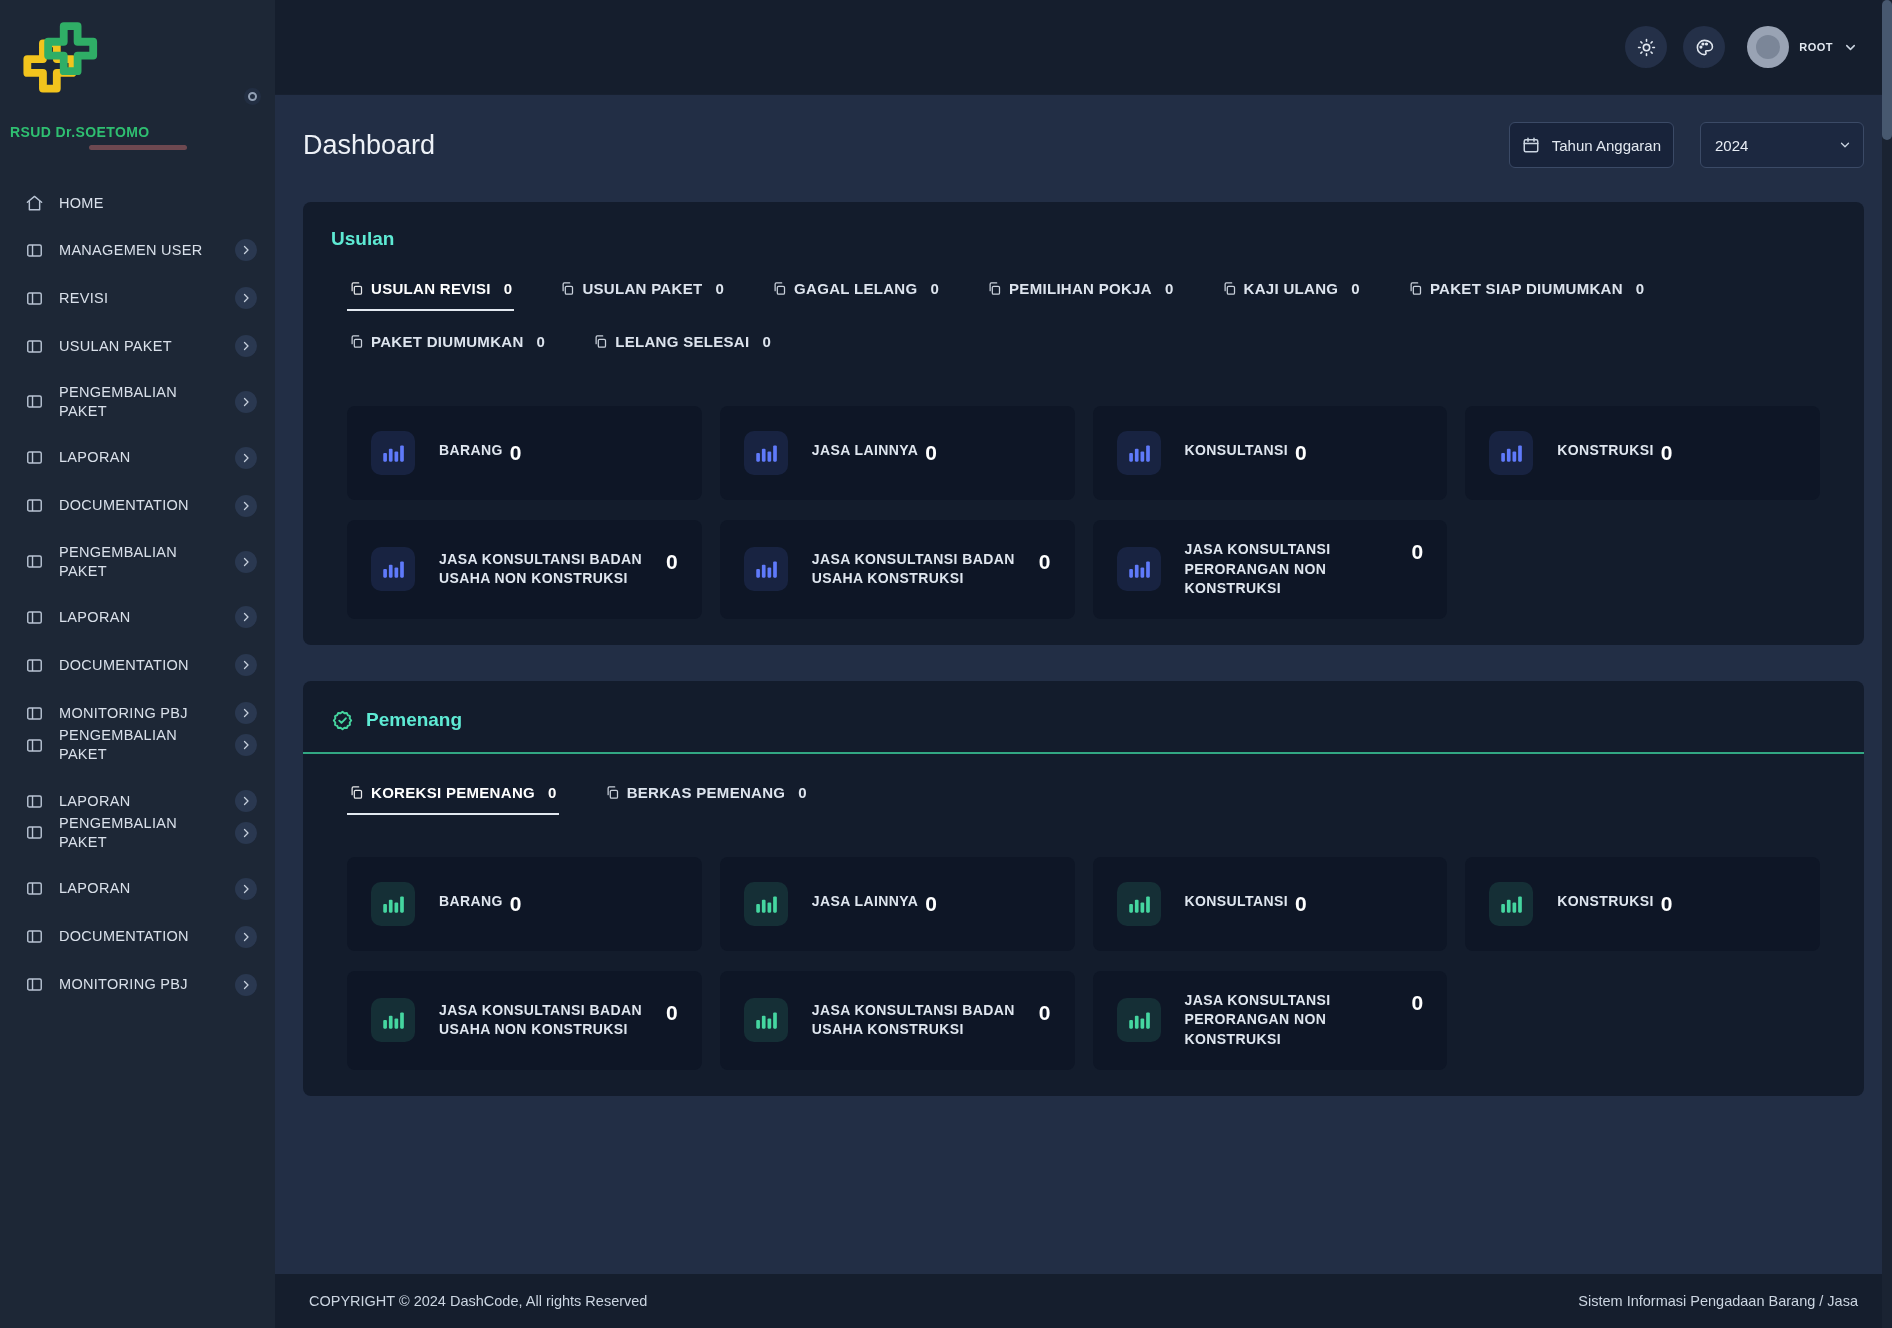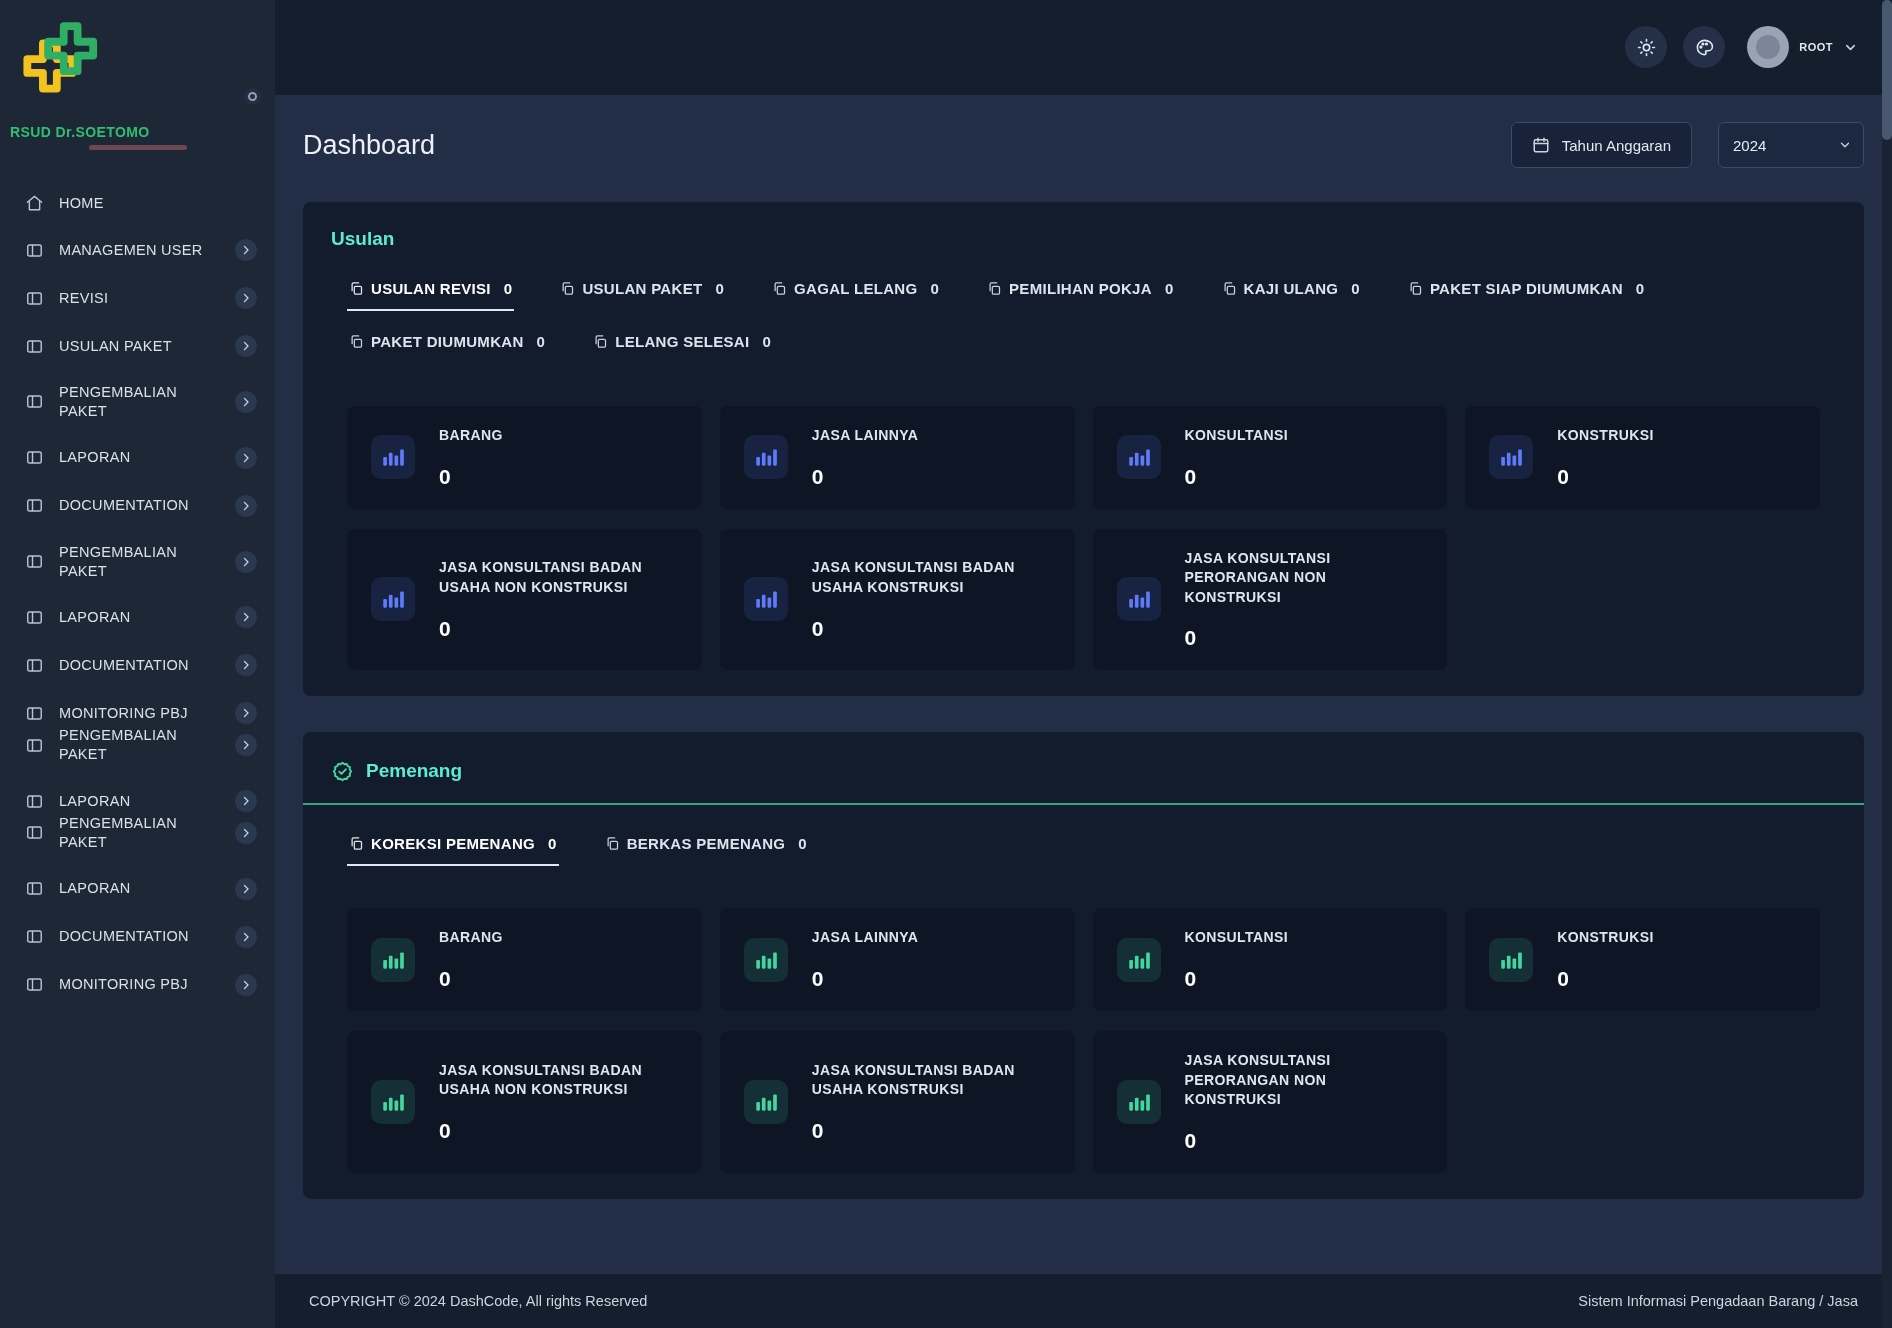--- a/index.html
+++ b/index.html
@@ -28,39 +28,39 @@
   .user{display:flex;align-items:center;gap:10px;cursor:pointer;margin-left:6px}
   .avatar{width:42px;height:42px;border-radius:50%;background:#99a3b4;display:inline-flex;align-items:center;justify-content:center;overflow:hidden}
   .avatar::after{content:"";width:24px;height:24px;border-radius:50%;background:#7b8698}
   .user-name{font-size:11px;font-weight:600;letter-spacing:.5px}
   .chev-down{display:flex}
 
   .content{flex:1;padding:28px 28px 0;overflow:hidden}
   .page-head{display:flex;align-items:center;justify-content:space-between;margin-bottom:34px}
   .page-head h1{font-size:27px;font-weight:500;color:#edf1f7}
   .head-actions{display:flex;align-items:center;gap:26px}
-  .year-btn{display:flex;align-items:center;gap:12px;height:46px;padding:0 20px;background:#18233a;border:1px solid #3b4a66;border-radius:6px;color:#e2e8f0;font-size:15px;cursor:pointer;font-family:inherit}
+  .year-btn{display:flex;align-items:center;gap:12px;height:46px;padding:0 12px;background:#18233a;border:1px solid #3b4a66;border-radius:6px;color:#e2e8f0;font-size:15px;cursor:pointer;font-family:inherit}
   .select-wrap{position:relative}
-  select{appearance:none;-webkit-appearance:none;height:46px;width:146px;background:#1c2840;border:1px solid #3b4a66;border-radius:6px;color:#e8edf5;font-size:15px;padding:0 34px 0 14px;font-family:inherit;cursor:pointer}
+  select{appearance:none;-webkit-appearance:none;height:46px;width:164px;background:#1c2840;border:1px solid #3b4a66;border-radius:6px;color:#e8edf5;font-size:15px;padding:0 34px 0 14px;font-family:inherit;cursor:pointer}
   .sel-chev{position:absolute;right:12px;top:50%;transform:translateY(-50%);pointer-events:none;color:#cbd5e1;display:flex}
 
   
   .card{background:#131c2c;border-radius:8px;padding:26px 28px;margin-bottom:36px}
   .card h2{font-size:19px;font-weight:600;color:#5eead4}
   .pem-head{display:flex;gap:12px;margin:0 -28px;padding:2px 28px 20px;border-bottom:2px solid rgba(61,214,160,.75)}
   .badge-ic{display:flex}
   .tabs{display:flex;flex-wrap:wrap;gap:22px 44px;margin-top:30px;max-width:1400px;padding:0 16px}
   .tab{display:flex;align-items:center;gap:7px;background:none;border:none;color:#dde4ee;font-size:15px;font-weight:600;letter-spacing:.3px;padding:0 2px 12px;border-bottom:2px solid transparent;cursor:pointer;font-family:inherit;text-transform:uppercase}
   .tab.active{color:#fff;border-bottom-color:#e2e8f0}
   .tab-ic{display:flex;opacity:.9}
   .tab-ct{margin-left:6px}
   .tiles{display:grid;grid-template-columns:repeat(4,1fr);gap:20px 18px;margin-top:42px;padding:0 16px}
   .tile{background:#0e1626;border-radius:8px;padding:20px 24px;min-height:94px;display:flex;align-items:center;gap:24px}
   .icon-box{width:44px;height:44px;border-radius:10px;flex:none;display:flex;align-items:center;justify-content:center}
-  .tile-tx{display:flex;flex-direction:column;gap:19px}
+  .tile-tx{display:flex;gap:7px}
   .tile-lb{font-size:14px;font-weight:600;letter-spacing:.4px;color:#dfe6ef;line-height:1.4;text-transform:uppercase;max-width:230px}
   .tile-va{font-size:21px;font-weight:700;color:#fff}
 
   .footer{height:54px;flex:none;background:#151e2d;display:flex;align-items:center;justify-content:space-between;padding:0 34px;font-size:14.5px;color:#cbd5e1}
 
   .scrollbar{position:fixed;top:0;right:0;width:10px;height:1328px;background:#1a2332;cursor:pointer}
   .scrollbar .thumb{width:100%;height:140px;background:#47586f;border-radius:5px}
 </style>
 </head>
 <body>

